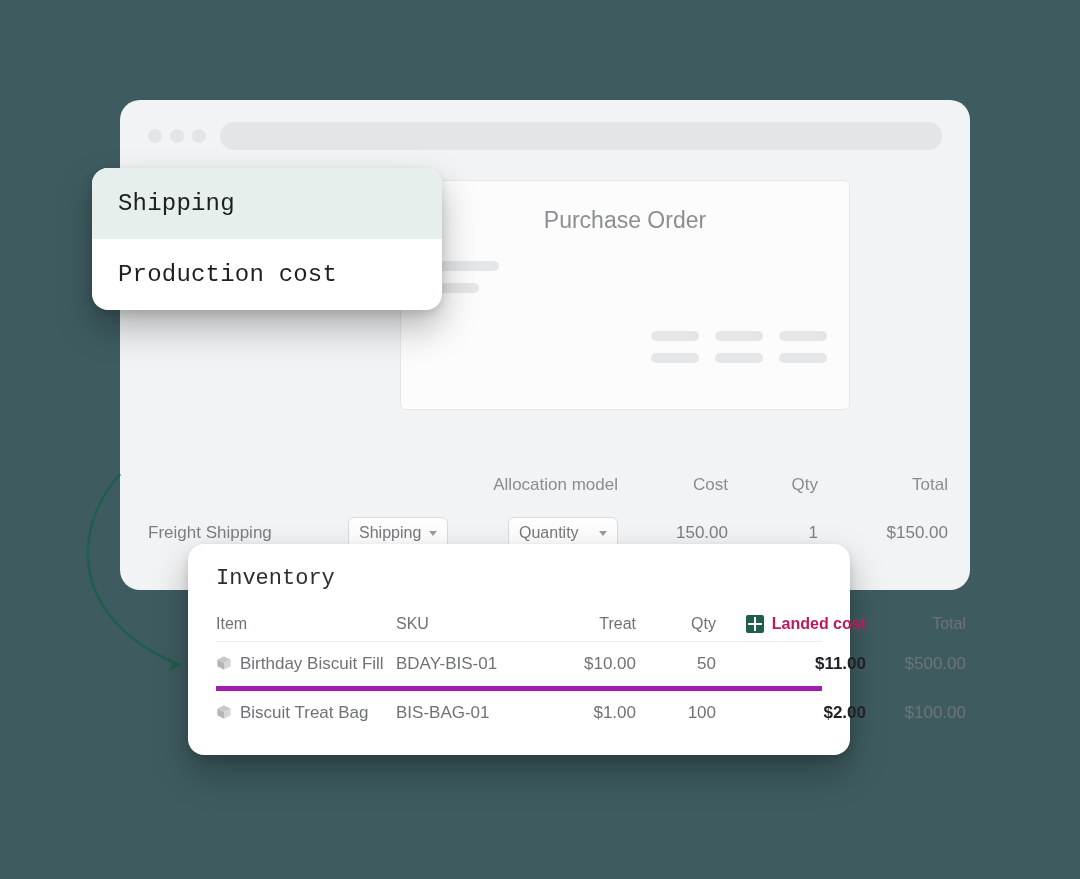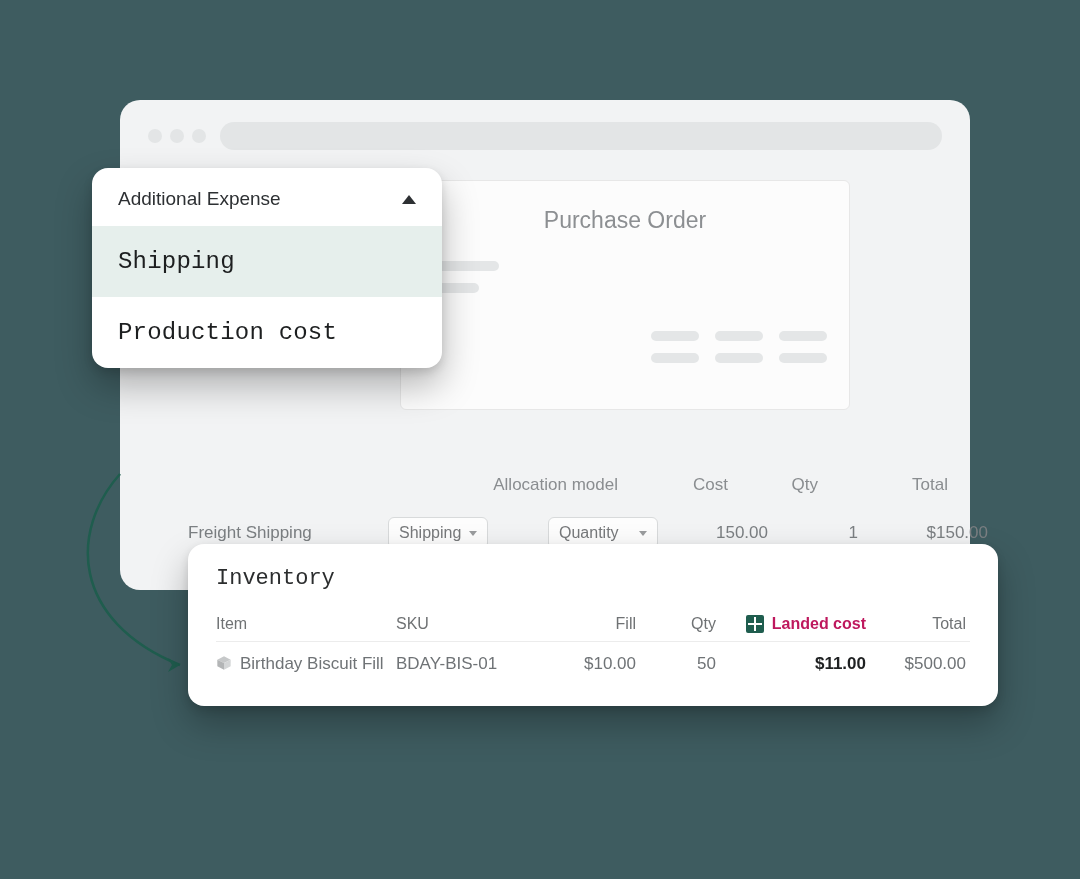--- a/index.html
+++ b/index.html
@@ -70,21 +70,20 @@
     padding-bottom: 10px;
   }
   .et-headers .left { text-align: left; }
   .et-row {
     display: grid;
     grid-template-columns: 200px 130px 140px 110px 90px 130px;
     align-items: center;
     color: #7b7f82;
     font-size: 17px;
     padding: 12px 0;
-    margin-left: 40px;
   }
   .et-row .right { text-align: right; }
   .mini-select {
     display: inline-flex;
     align-items: center;
     justify-content: space-between;
     border: 1px solid #d8dadb;
     border-radius: 6px;
     padding: 6px 10px;
     color: #77797b;
@@ -146,21 +145,21 @@
     width: 150px;
     height: 220px;
     pointer-events: none;
   }
 
   
   .inventory-card {
     position: absolute;
     left: 188px;
     top: 544px;
-    width: 810px;
+    width: 662px;
     background: #fff;
     border-radius: 16px;
     box-shadow: 0 18px 36px rgba(0,0,0,0.28), 0 4px 10px rgba(0,0,0,0.12);
     padding: 22px 28px 20px 28px;
   }
   .inv-title {
     font-size: 22px;
     color: #2b2d2e;
     font-family: "Courier New", ui-monospace, monospace;
     margin-bottom: 16px;
@@ -266,40 +265,36 @@
         </div>
       </div>
       <div class="right">150.00</div>
       <div class="right">1</div>
       <div class="right">$150.00</div>
     </div>
   </div>
 </div>
 
 <div class="dropdown-card">
-  <div class="dd-header">
-    <span>Additional Expense</span>
-    <span class="caret-up"></span>
-  </div>
   <div class="dd-item selected">Shipping</div>
   <div class="dd-item">Production cost</div>
 </div>
 
 <svg class="arrow-svg" viewBox="0 0 150 220">
   <path d="M 60 4 C 10 60, 10 150, 120 195" stroke="#1f5d4e" stroke-width="2.5" fill="none"></path>
   <path d="M 120 195 l -12 -7 l 4 7 l -4 7 z" fill="#1f5d4e"></path>
 </svg>
 
 <div class="inventory-card">
   <div class="inv-title">Inventory</div>
 
   <div class="inv-grid inv-headers">
     <div>Item</div>
     <div>SKU</div>
-    <div class="r">Fill</div>
+    <div class="r">Treat</div>
     <div class="r">Qty</div>
     <div class="landed-header">
       <span class="calc-icon"></span>
       <span>Landed cost</span>
     </div>
     <div class="r">Total</div>
   </div>
 
   <div class="inv-grid inv-row">
     <div>
@@ -309,13 +304,27 @@
           <path fill="#d4d6d7" d="M22 7 L12 12 L12 22 L22 17 Z"></path>
         </svg><span>Birthday Biscuit Fill</span>
     </div>
     <div>BDAY-BIS-01</div>
     <div class="r">$10.00</div>
     <div class="r">50</div>
     <div class="r bold-dark">$11.00</div>
     <div class="r">$500.00</div>
   </div>
 
+  <div class="inv-grid inv-row">
+    <div>
+      <svg class="box-icon" viewBox="0 0 24 24">
+          <path fill="#c6c8c9" d="M12 2 L22 7 L12 12 L2 7 Z"></path>
+          <path fill="#b3b5b6" d="M2 7 L12 12 L12 22 L2 17 Z"></path>
+          <path fill="#d4d6d7" d="M22 7 L12 12 L12 22 L22 17 Z"></path>
+        </svg><span>Biscuit Treat Bag</span>
+    </div>
+    <div>BIS-BAG-01</div>
+    <div class="r">$1.00</div>
+    <div class="r">100</div>
+    <div class="r bold-dark">$2.00</div>
+    <div class="r">$100.00</div>
+  </div>
 </div>
 
 </body></html>

